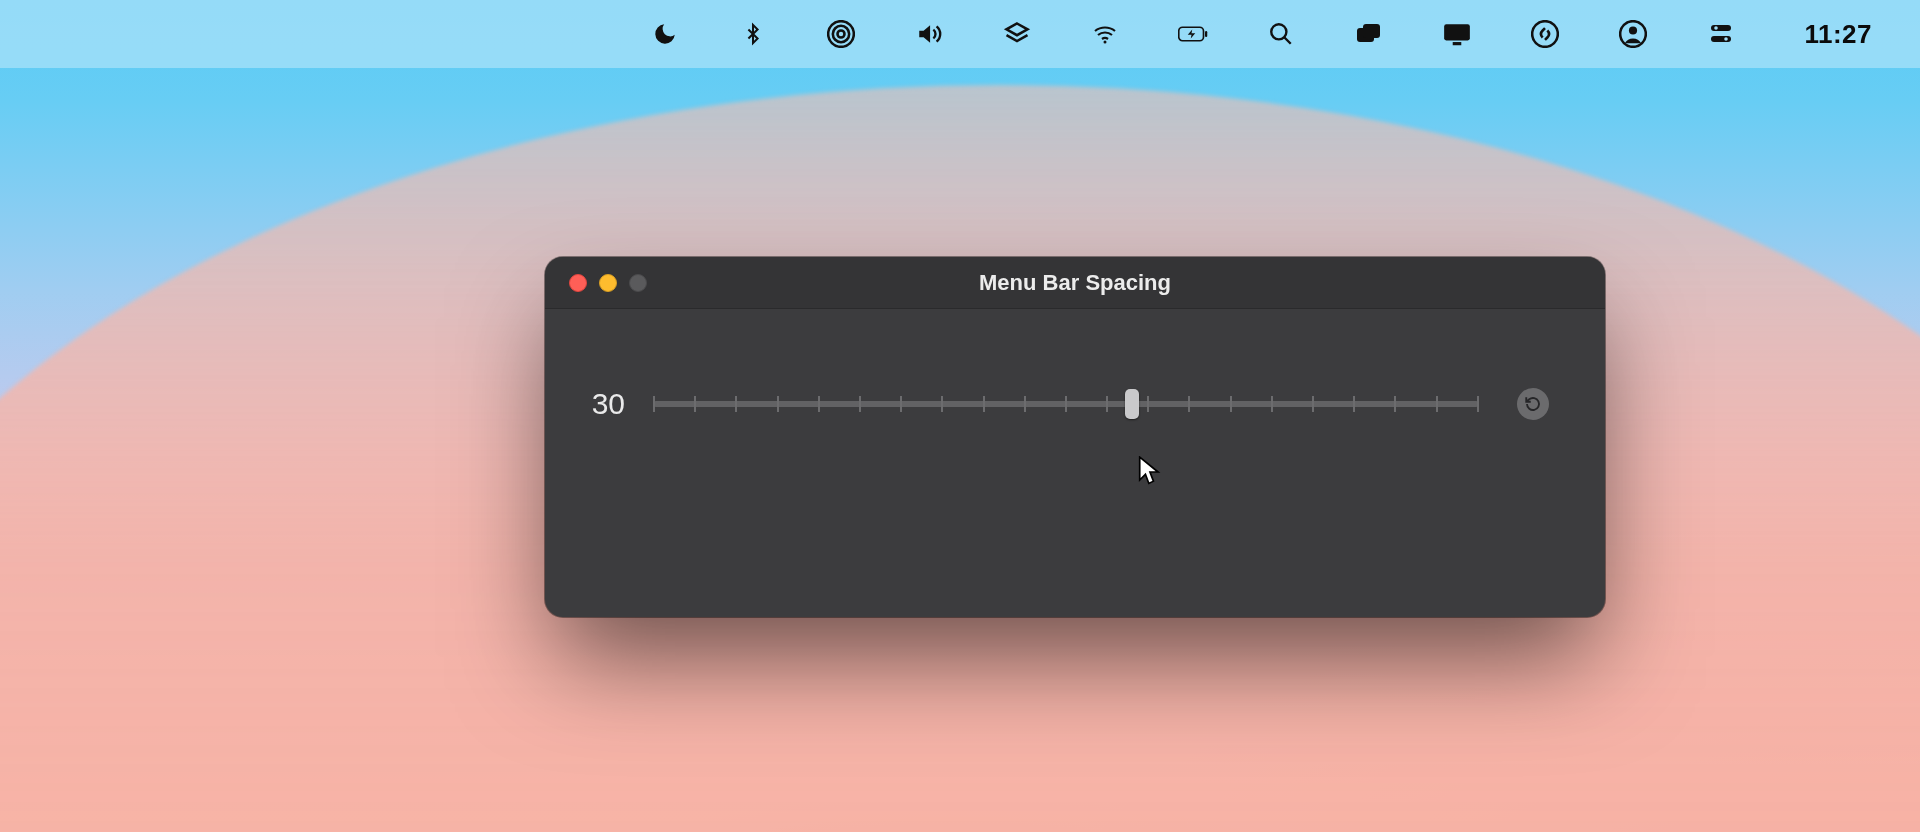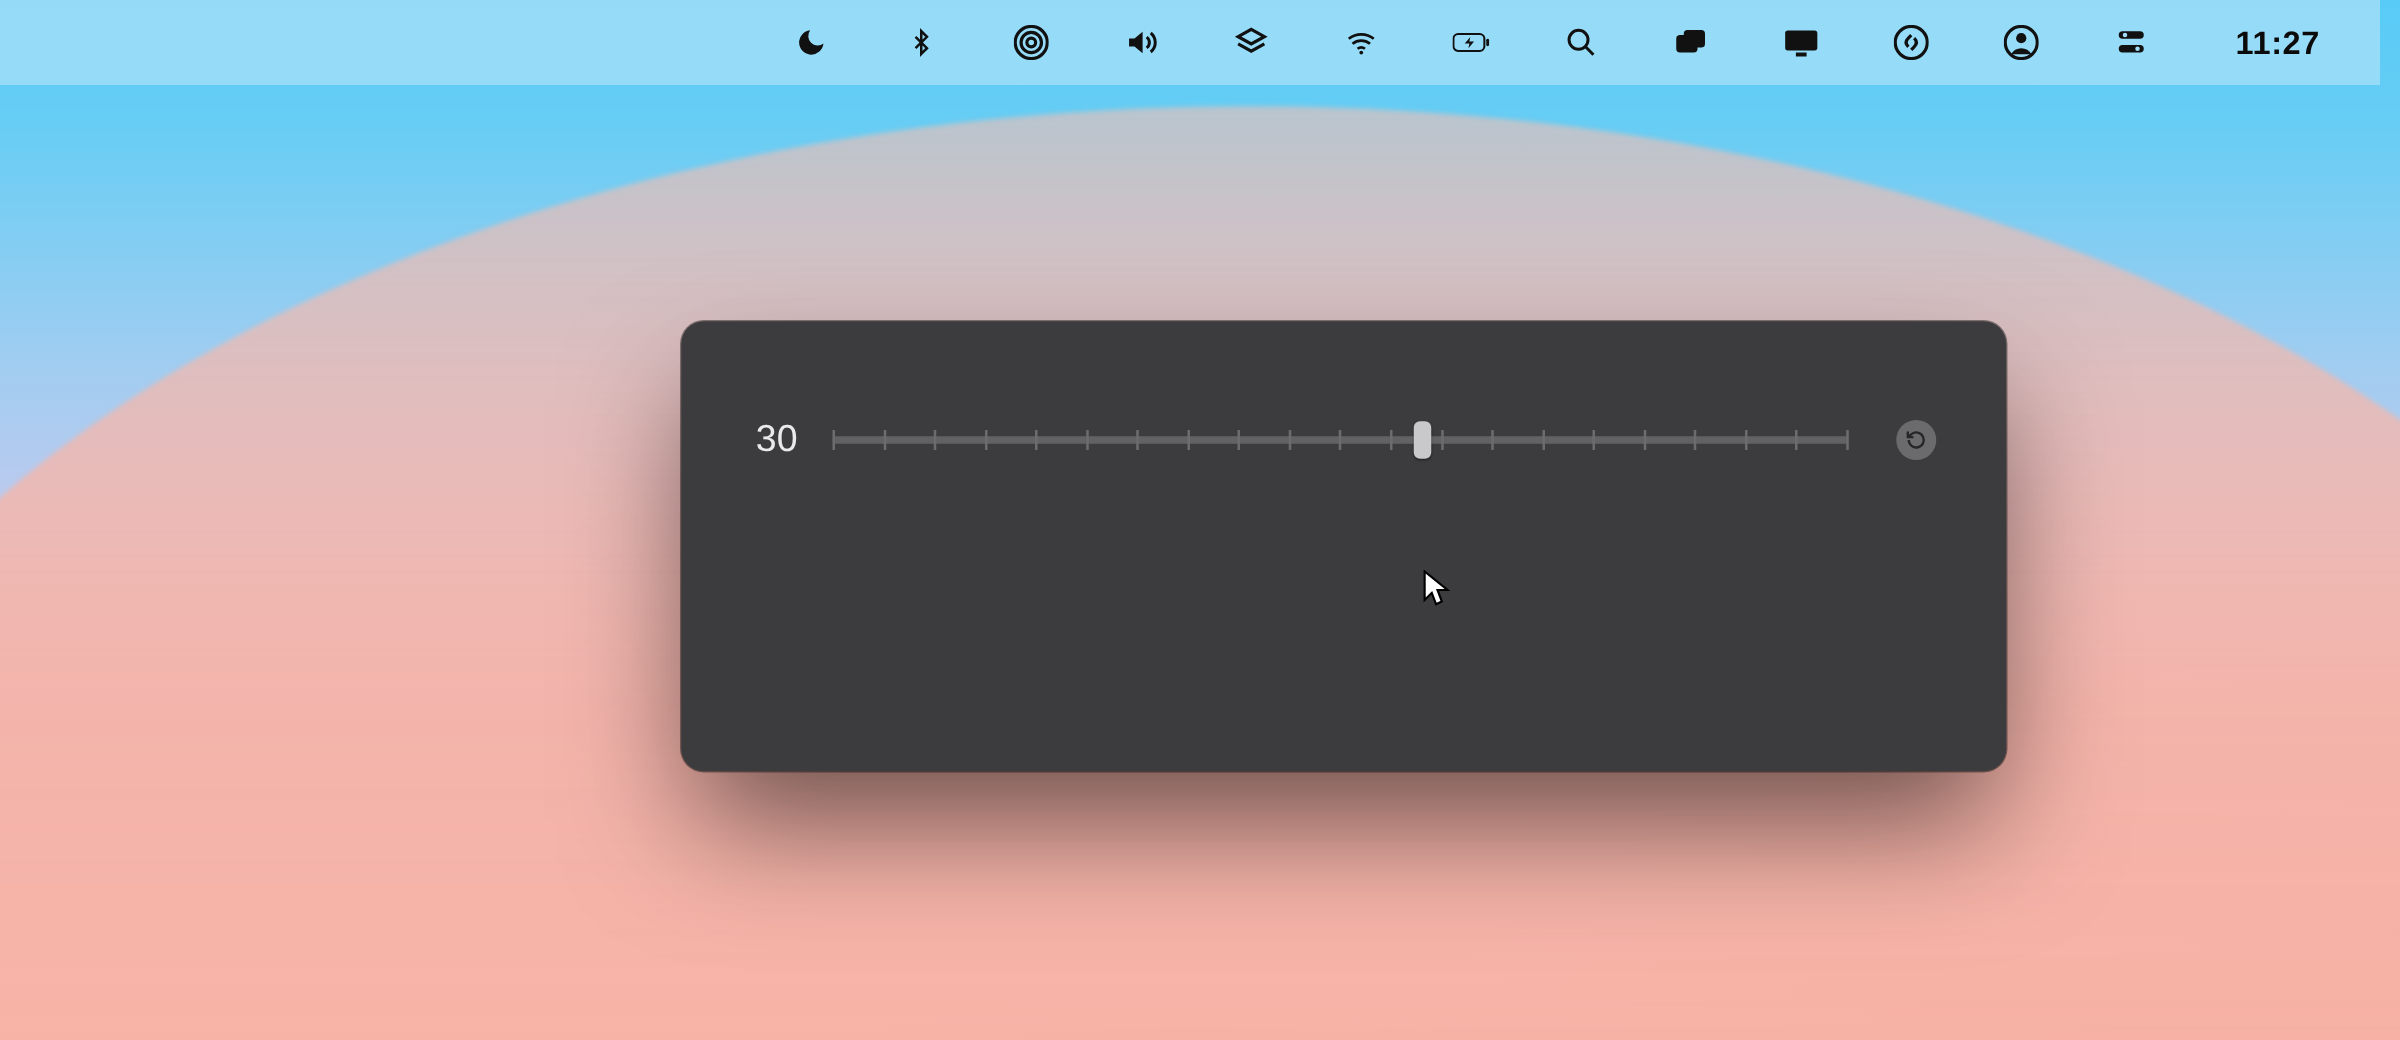--- a/index.html
+++ b/index.html
@@ -24,21 +24,21 @@
     height: 1200px;
     border-top-left-radius: 1200px 700px;
     border-top-right-radius: 1200px 700px;
     background: linear-gradient(180deg, rgba(255,190,175,0.55) 0%, rgba(248,177,160,0.85) 40%, rgba(248,177,160,1) 100%);
     filter: blur(2px);
   }
 
   
   .menubar {
     position: absolute;
-    top: 0; left: 0; right: 16px;
+    top: 0; left: 0; right: 0;
     height: 68px;
     background: rgba(160, 222, 248, 0.85);
     display: flex;
     align-items: center;
     justify-content: flex-end;
     padding-right: 48px;
     gap: 58px;
     color: #0b0b0b;
     z-index: 5;
   }
@@ -73,21 +73,21 @@
   .traffic .dot { width: 18px; height: 18px; border-radius: 50%; }
   .dot.red { background: #ff5f57; border: 1px solid #e0443e; }
   .dot.yellow { background: #febc2e; border: 1px solid #d89e22; }
   .dot.gray { background: #5a5a5c; border: 1px solid #4a4a4c; }
   .titlebar .title {
     position: absolute; left: 0; right: 0; text-align: center;
     font-size: 22px; font-weight: 600; color: #ececec;
     pointer-events: none;
   }
 
-  .content { padding: 78px 56px 0 43px; }
+  .content { padding: 78px 56px 0 30px; }
 
   .slider-row { display: flex; align-items: center; gap: 28px; }
   .value { width: 50px; text-align: right; font-size: 30px; color: #eaeaea; font-weight: 500; }
 
   .slider {
     position: relative;
     flex: 1;
     height: 30px;
     display: flex;
     align-items: center;
@@ -227,20 +227,28 @@
           <rect x="2" y="3" width="20" height="6" rx="3" fill="#111" stroke="none"></rect>
           <circle cx="7" cy="6" r="1.8" fill="#a0def8" stroke="none"></circle>
           <rect x="2" y="14" width="20" height="6" rx="3" fill="#111" stroke="none"></rect>
           <circle cx="17" cy="17" r="1.8" fill="#a0def8" stroke="none"></circle>
         </svg>
     </div>
     <div class="clock">11:27</div>
   </div>
 
   <div class="window">
+    <div class="titlebar">
+      <div class="traffic">
+        <div class="dot red"></div>
+        <div class="dot yellow"></div>
+        <div class="dot gray"></div>
+      </div>
+      <div class="title">Menu Bar Spacing</div>
+    </div>
 
     <div class="content">
       <div class="slider-row">
         <div class="value">30</div>
         <div class="slider">
           <div class="track"></div>
           <div class="ticks" id="ticks">
               <span></span>
               <span></span>
               <span></span>

